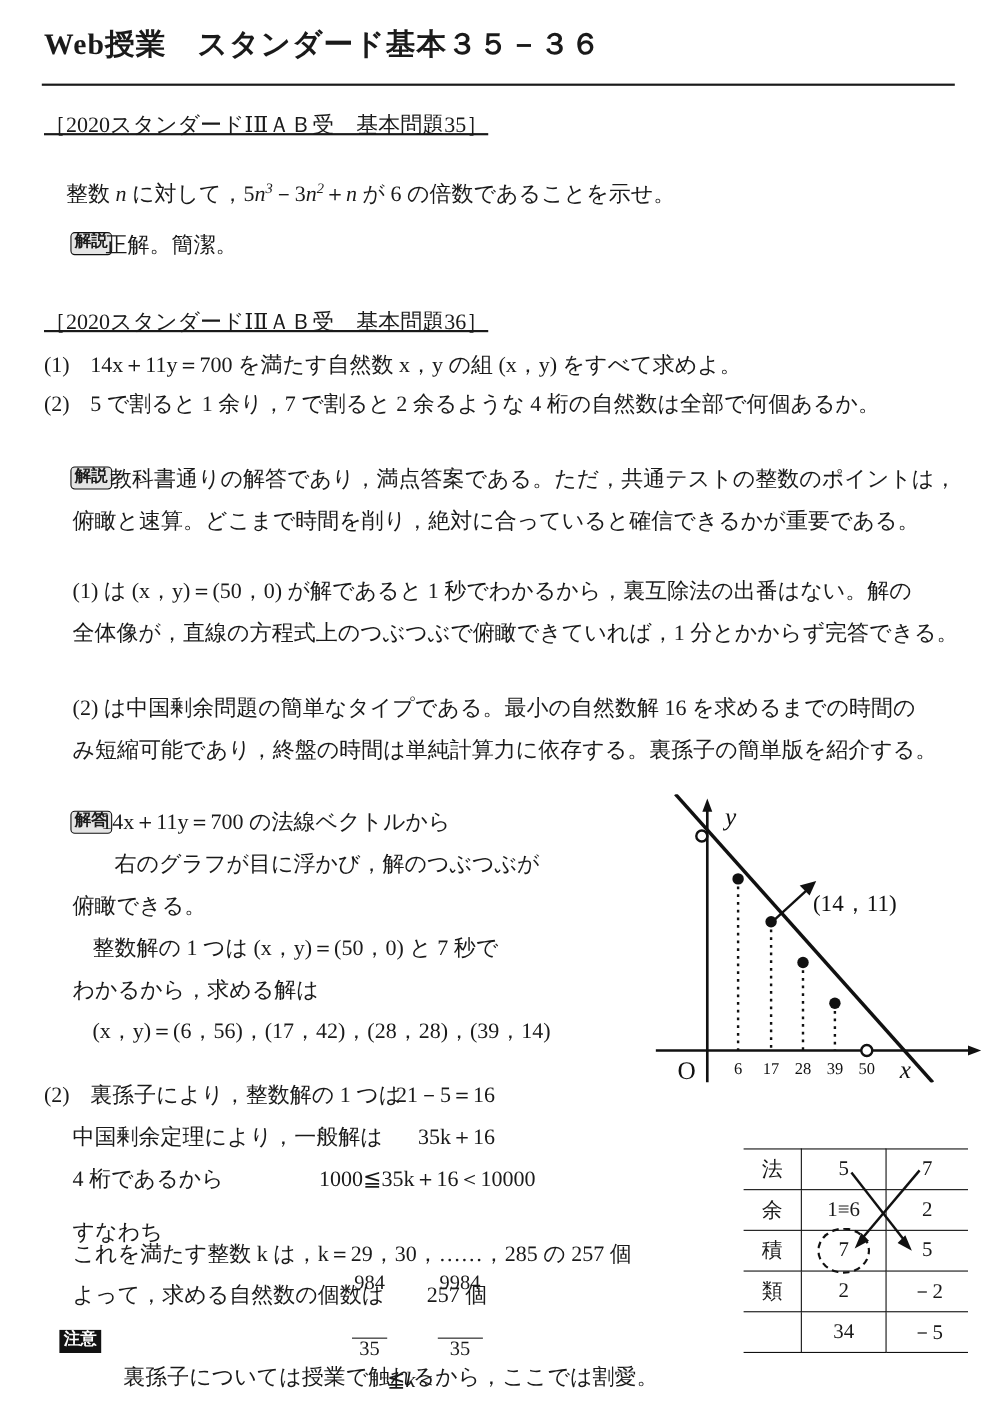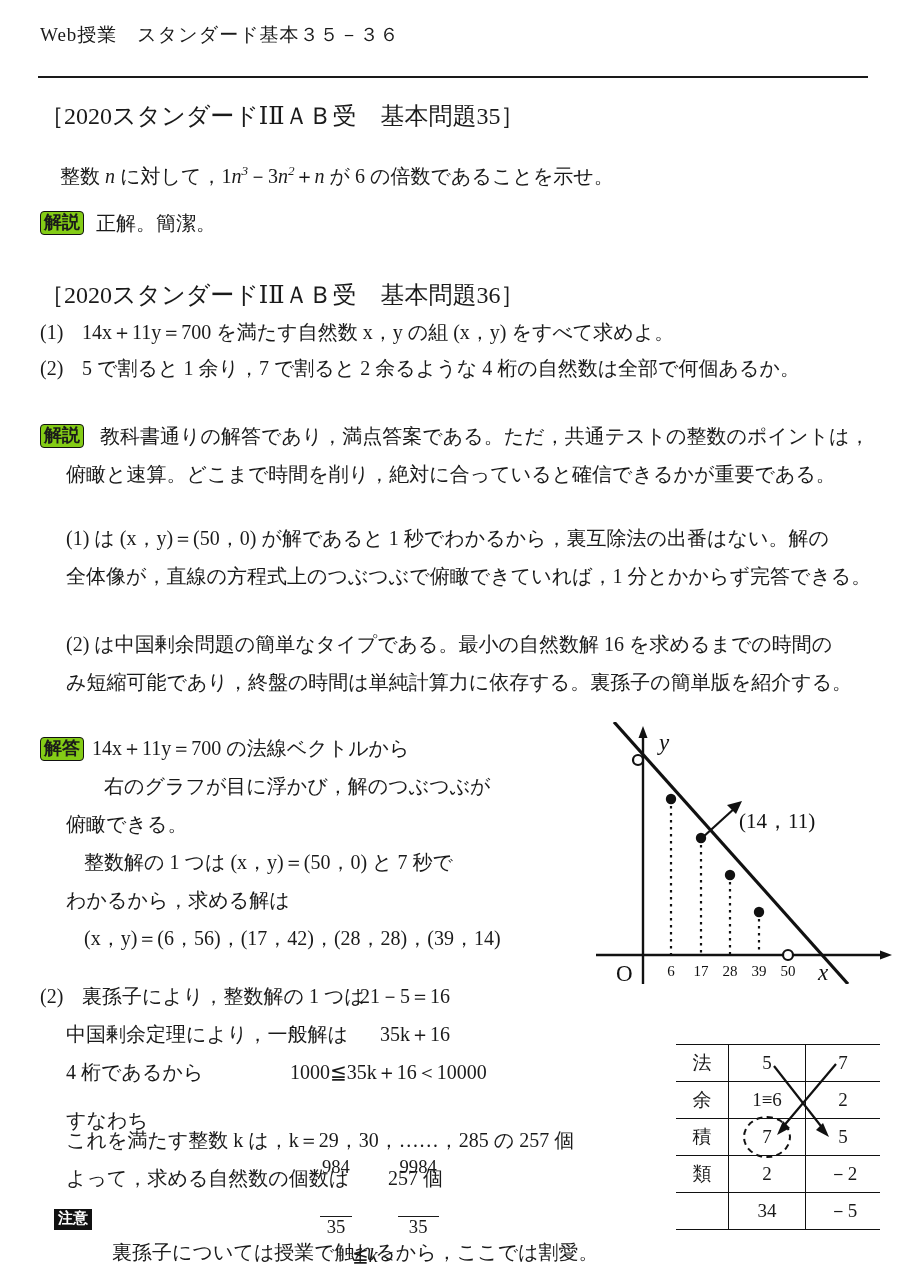--- a/index.html
+++ b/index.html
@@ -16,55 +16,56 @@
     overflow: hidden;
   }
 
   .page { position: absolute; inset: 0; }
 
   
   .doc-title {
     position: absolute;
     left: 40px;
     top: 22px;
-    font-size: 19px;
-    font-weight: normal;
+    font-size: 27px;
+    font-weight: bold;
     letter-spacing: 1px;
     white-space: pre;
   }
   .header-rule {
     position: absolute;
     left: 38px;
     top: 76px;
     width: 830px;
     height: 0;
     border-top: 2.5px solid #1a1a1a;
   }
 
   
   .line {
     position: absolute;
     font-size: 20px;
     white-space: pre;
     line-height: 1;
   }
-  .src-head { font-size: 24px; }
+  .src-head { font-size: 20px; text-decoration: underline; }
 
   
   .tag-box {
     position: absolute;
     border: 1.4px solid #111;
     border-radius: 4px;
-    font-size: 18px;
+    font-size: 15px;
     font-weight: bold;
     padding: 1px 3px 2px 3px;
     line-height: 1.05;
     letter-spacing: 0px;
     white-space: pre;
-    background: #84cc16;
+    background: #e5e5e5;
+    margin-left: 24px;
   }
   .tag-inv {
     position: absolute;
     background: #111;
     color: #fff;
     font-size: 15px;
     font-weight: bold;
     padding: 2px 4px 3px 4px;
     line-height: 1.05;
     white-space: pre;
@@ -149,21 +150,21 @@
 <body>
 
 <div class="page">
 
   <div class="doc-title">Web授業　スタンダード基本３５－３６</div>
   <div class="header-rule"></div>
 
   <div class="line src-head" style="left:40px; top:104px;">［2020スタンダードⅠⅡＡＢ受　基本問題35］</div>
 
   <div class="line" style="left:40px; top:144px;">
-    <span>整数 </span><span class="mi">n</span><span> に対して，1</span><span class="mi">n</span><span class="sup">3</span><span>－3</span><span class="mi">n</span><span class="sup">2</span><span>＋</span><span class="mi">n</span><span> が 6 の倍数であることを示せ。</span>
+    <span>整数 </span><span class="mi">n</span><span> に対して，5</span><span class="mi">n</span><span class="sup">3</span><span>－3</span><span class="mi">n</span><span class="sup">2</span><span>＋</span><span class="mi">n</span><span> が 6 の倍数であることを示せ。</span>
   </div>
 
   <div class="tag-box" style="left:40px; top:211px;">解説</div>
   <div class="line" style="left:96px; top:213px;">正解。簡潔。</div>
 
   <div class="line src-head" style="left:40px; top:283px;">［2020スタンダードⅠⅡＡＢ受　基本問題36］</div>
 
   <div class="line" style="left:40px; top:322px;">(1)</div>
   <div class="line" style="left:82px; top:322px;">14x＋11y＝700 を満たす自然数 x，y の組 (x，y) をすべて求めよ。</div>
 

